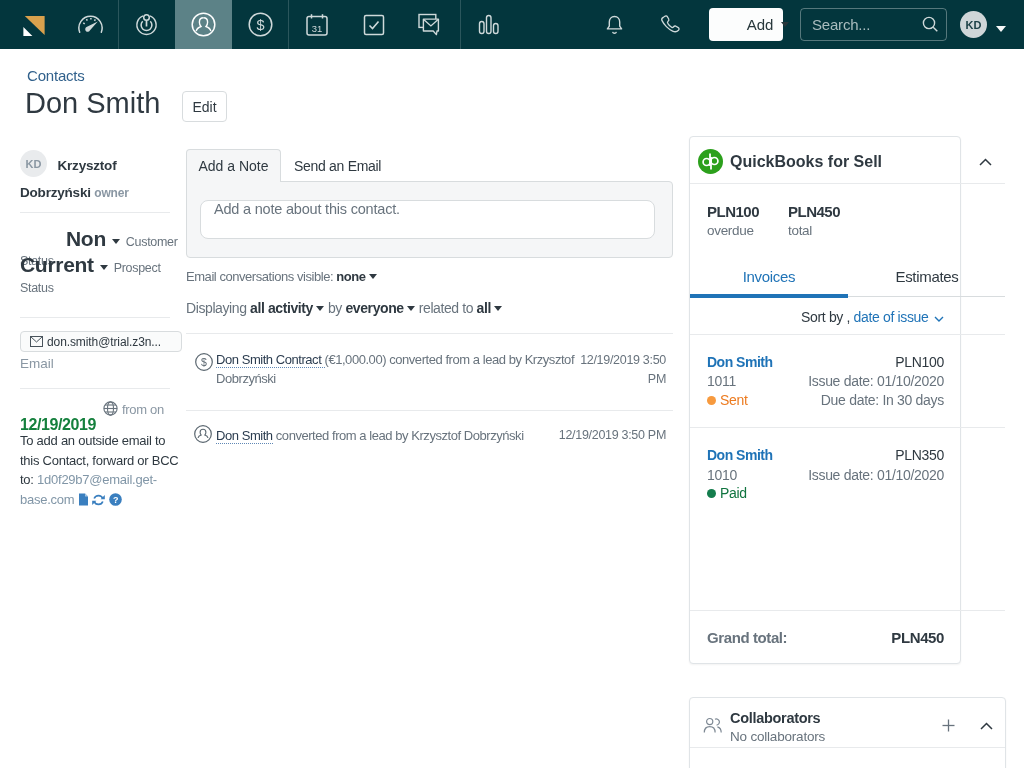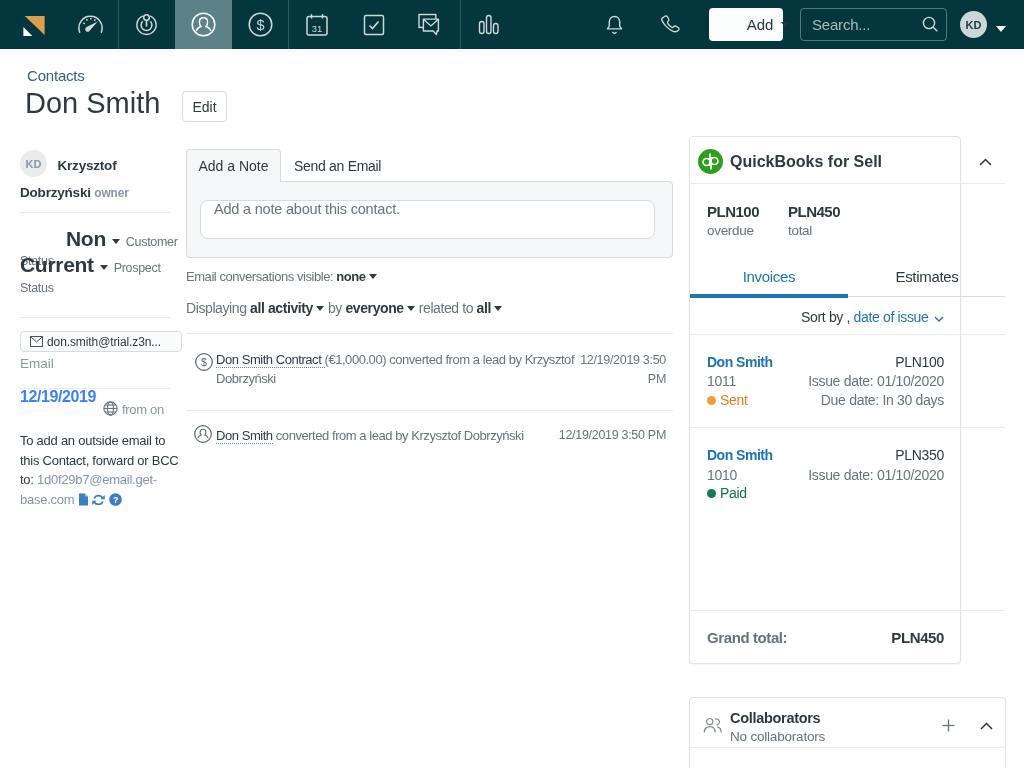--- a/index.html
+++ b/index.html
@@ -138,21 +138,21 @@
 <div class="sep" style="left:20px;top:317px;width:150px;"></div>
 <div class="abs" style="left:20px;top:331px;width:162px;height:21px;border:1px solid #d8dcde;border-radius:4px;background:#fafbfb;display:flex;align-items:center;">
   <svg width="13" height="11" viewBox="0 0 13 11" style="margin:0 4px 0 9px;flex:none;">
     <rect x="0.5" y="0.5" width="12" height="10" fill="none" stroke="#49545c" stroke-width="1"></rect>
     <path d="M0.5 0.5 L6.5 6 L12.5 0.5" fill="none" stroke="#49545c" stroke-width="1"></path>
   </svg>
   <span style="font-size:12px;color:#2f3941;letter-spacing:-0.1px;">don.smith@trial.z3n...</span>
 </div>
 <div class="abs" style="left:20px;top:356px;font-size:13.5px;color:#8a97a3;">Email</div>
 <div class="sep" style="left:20px;top:388px;width:150px;"></div>
-<div class="abs" style="left:20px;top:388px;font-size:16px;color:#3b82f6;font-weight:bold;letter-spacing:-0.4px;text-align:right;">12/19/2019</div>
+<div class="abs" style="left:20px;top:416px;font-size:16px;color:#15803d;font-weight:bold;letter-spacing:-0.4px;text-align:right;">12/19/2019</div>
 <svg width="15" height="15" viewBox="0 0 15 15" class="abs" style="left:103px;top:401px;">
   <circle cx="7.5" cy="7.5" r="6.6" fill="none" stroke="#68737d" stroke-width="1.1"></circle>
   <ellipse cx="7.5" cy="7.5" rx="3" ry="6.6" fill="none" stroke="#68737d" stroke-width="1.1"></ellipse>
   <line x1="0.9" y1="7.5" x2="14.1" y2="7.5" stroke="#68737d" stroke-width="1.1"></line>
   <line x1="2" y1="4" x2="13" y2="4" stroke="#68737d" stroke-width="1.1"></line>
   <line x1="2" y1="11" x2="13" y2="11" stroke="#68737d" stroke-width="1.1"></line>
 </svg>
 <div class="abs" style="left:122px;top:402px;font-size:13px;color:#8a97a3;letter-spacing:-0.3px;">from on</div>
 <div class="abs" style="left:20px;top:431px;width:163px;font-size:13px;color:#2f3941;line-height:19.5px;letter-spacing:-0.25px;">To add an outside email to this Contact, forward or BCC to: <span style="color:#8196a7;">1d0f29b7@email.get-base.com</span><span style="white-space:nowrap;">
   <svg width="11" height="13" viewBox="0 0 11 13" style="vertical-align:-2px;">

